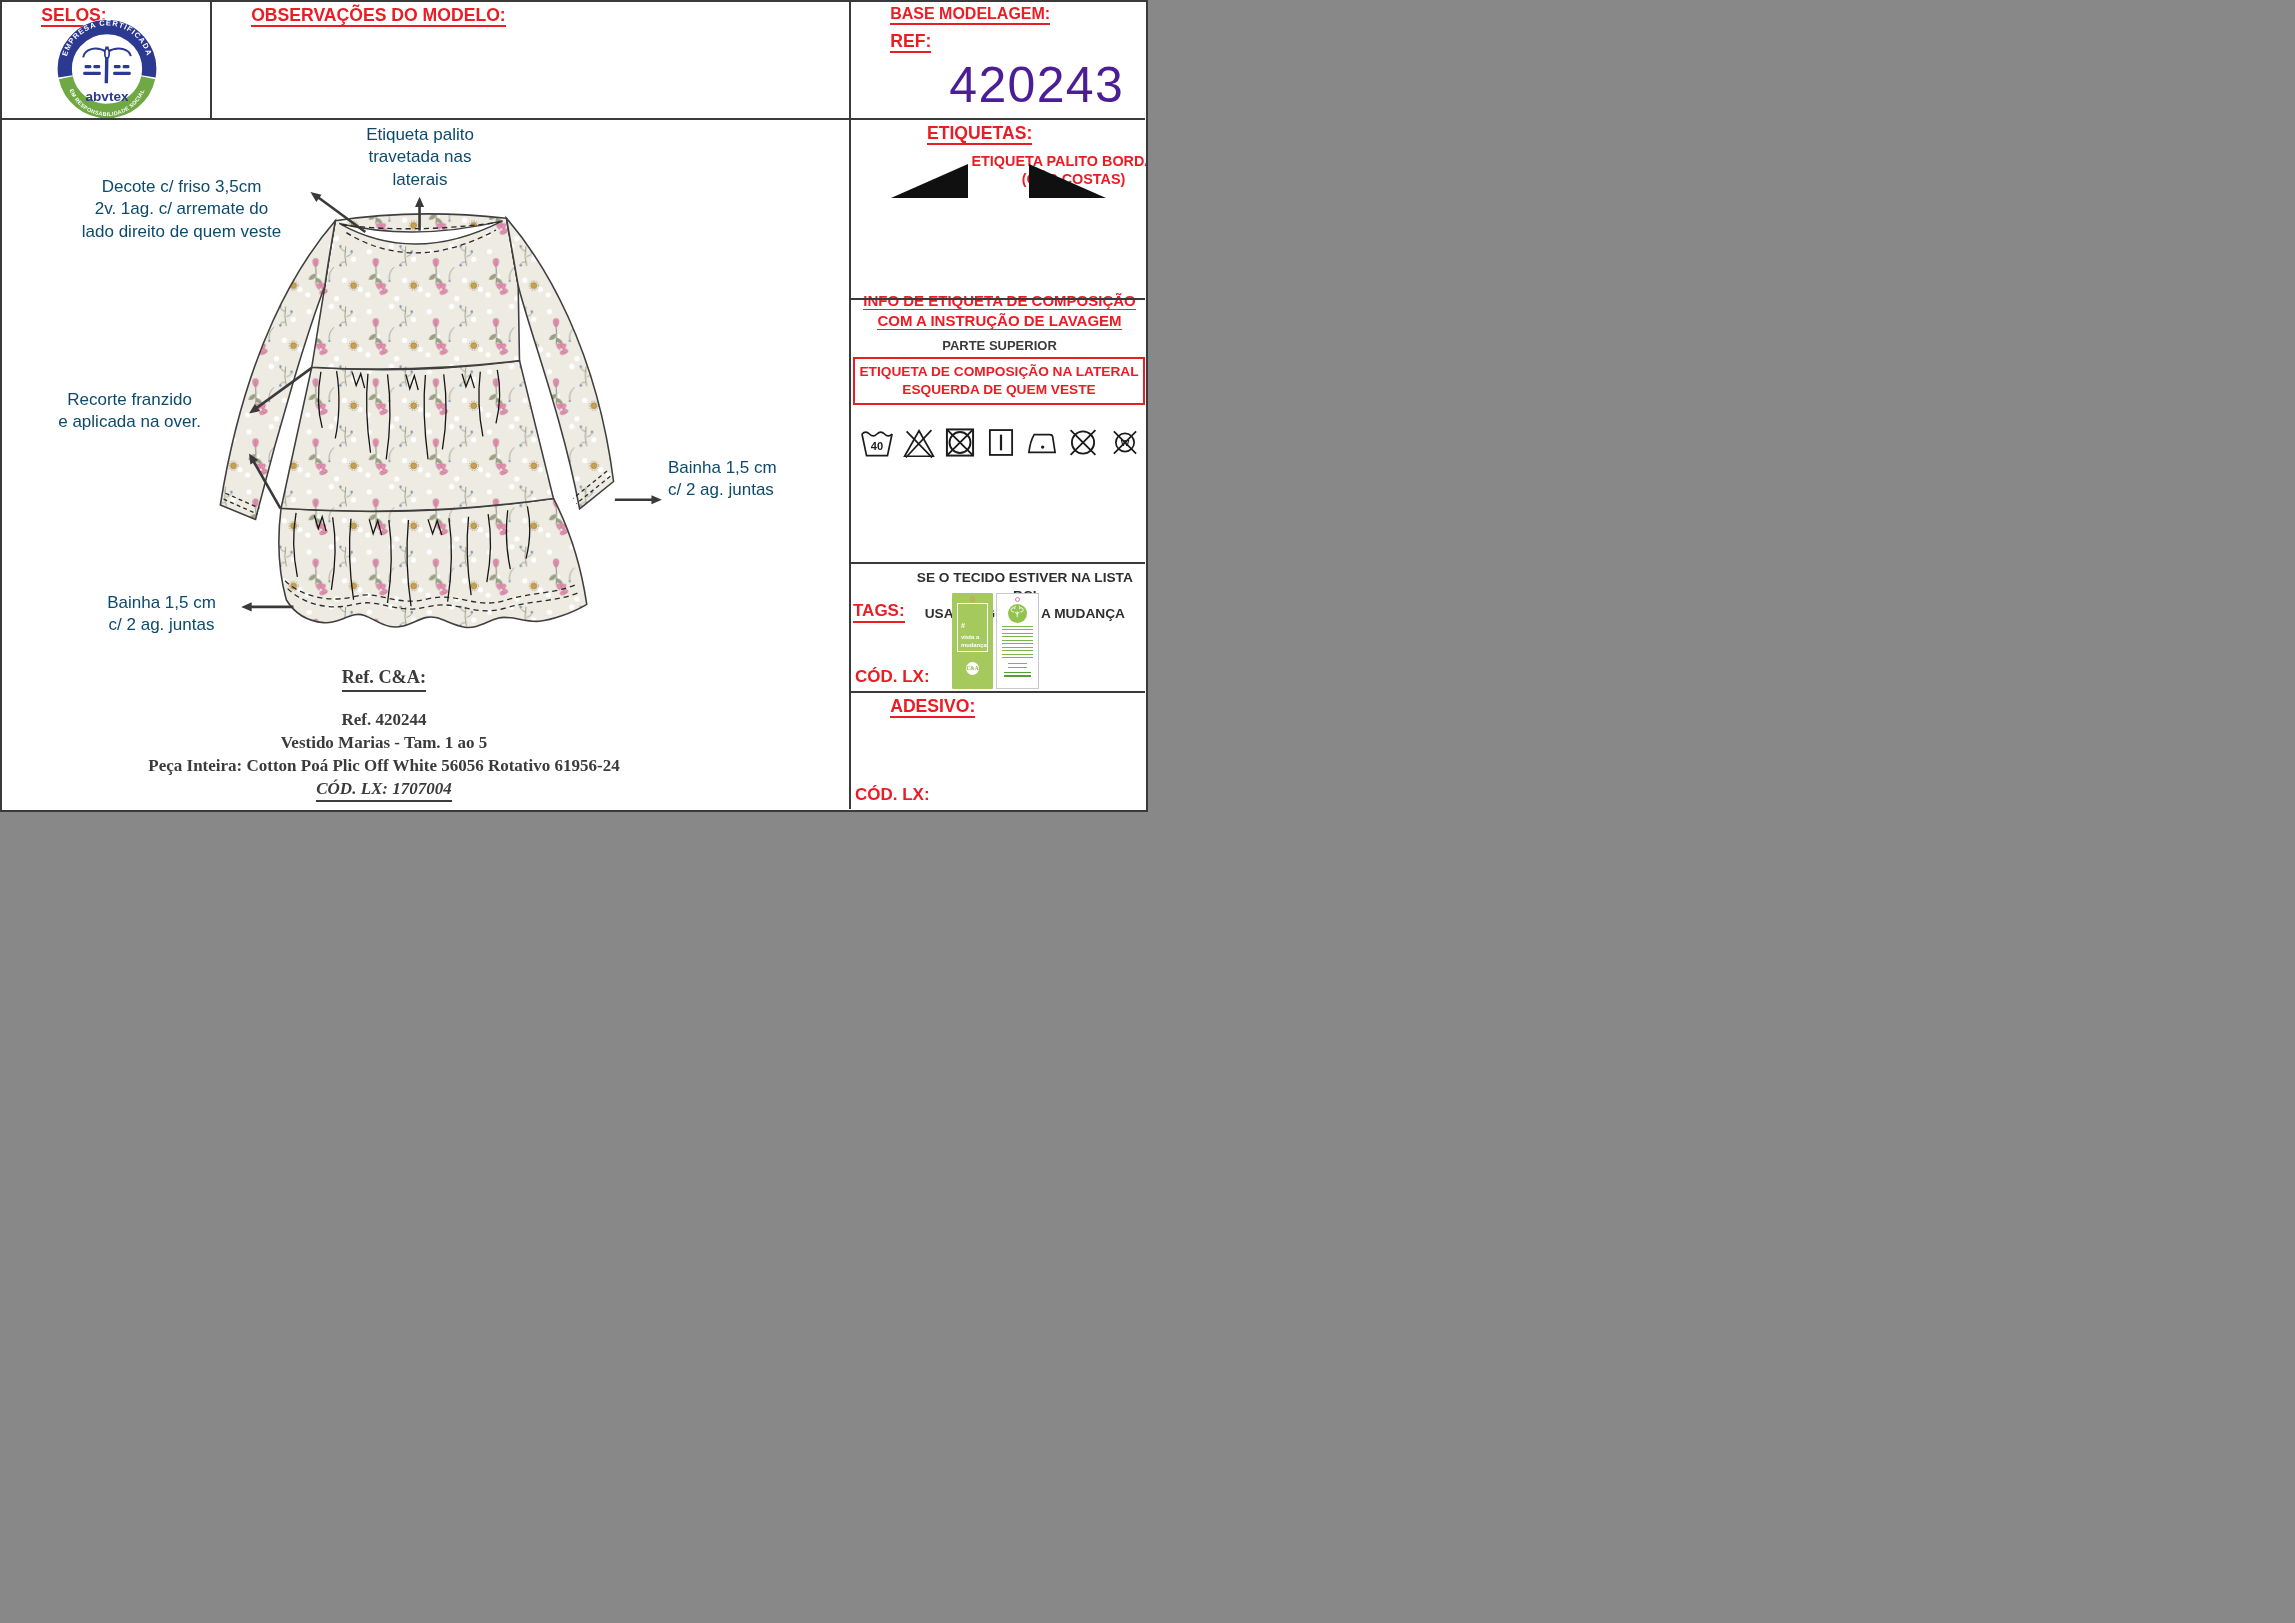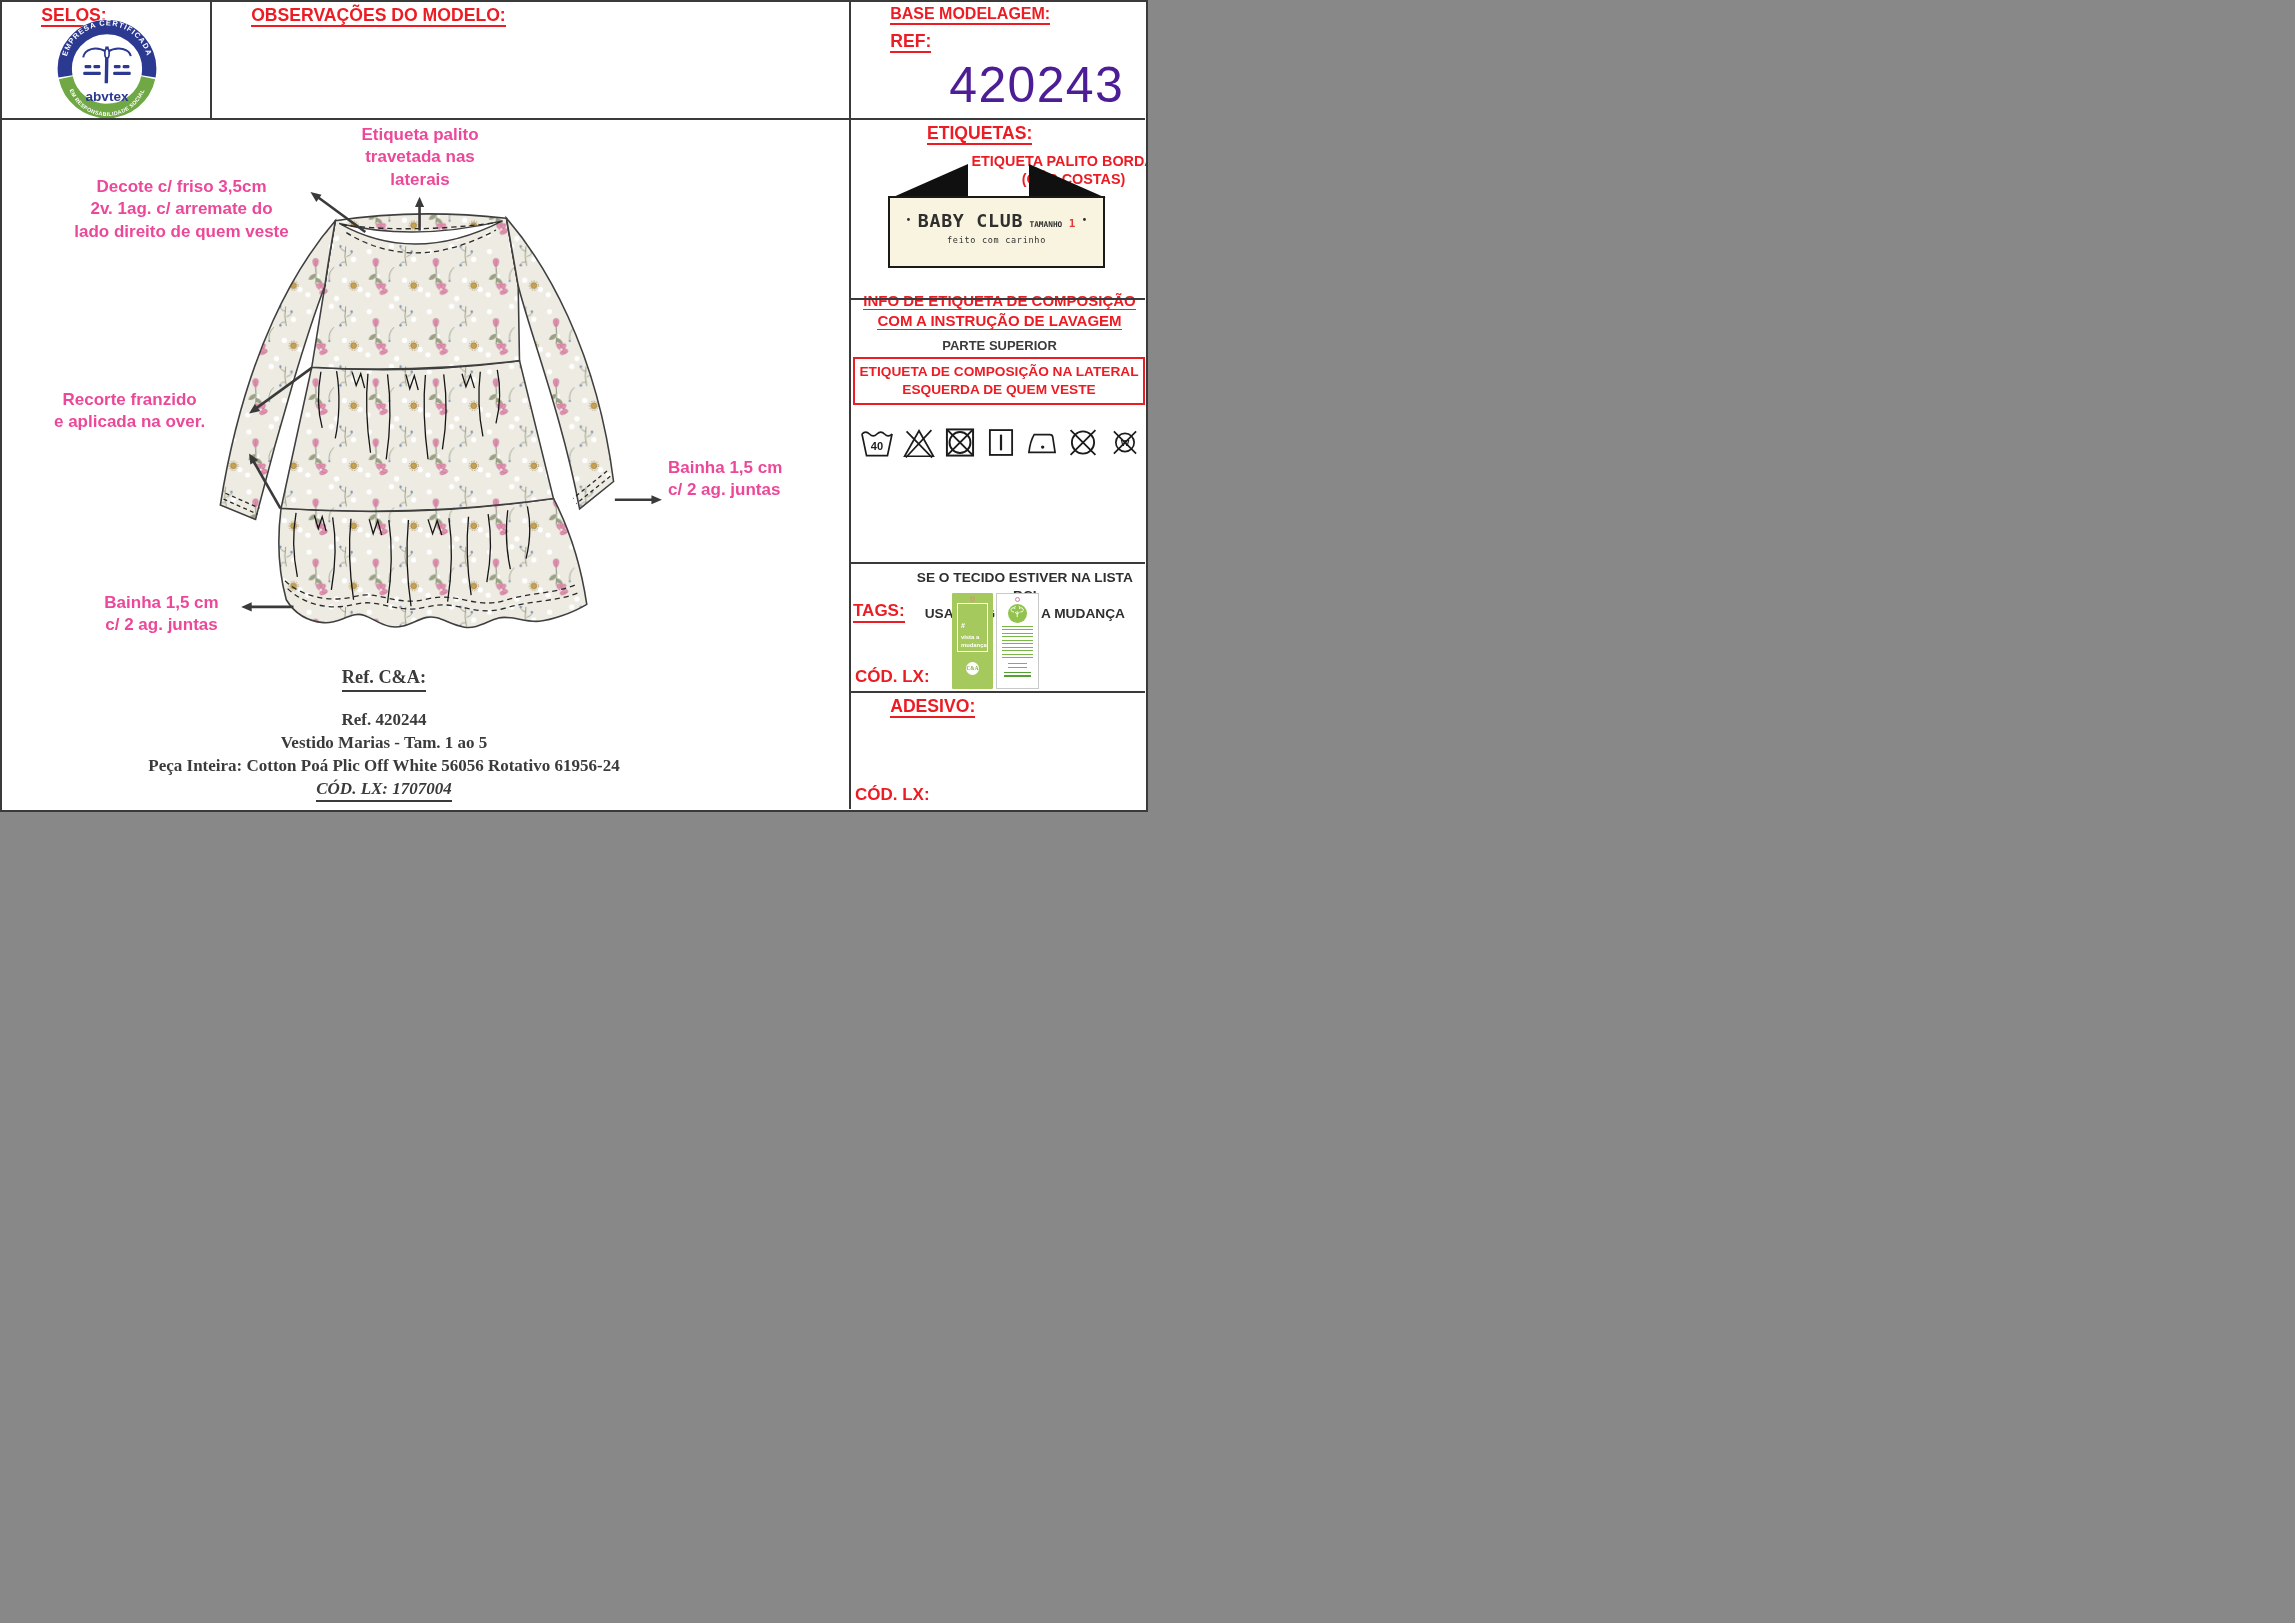--- a/index.html
+++ b/index.html
@@ -3,21 +3,21 @@
 <meta charset="utf-8">
 <style>
   html,body{margin:0;padding:0;background:#888;}
   #page{position:relative;width:1148px;height:812px;background:#fff;
         font-family:"Liberation Sans",sans-serif;color:#3b3b3b;overflow:hidden;
         border:2.6px solid #3a3a3a;box-sizing:border-box;}
   .abs{position:absolute;}
   .gridline{position:absolute;background:#3a3a3a;z-index:5;}
   .red-title{color:#ec1c24;font-weight:bold;}
   .underline-red{display:inline-block;border-bottom:2px solid #ec1c24;padding-bottom:0.7px;line-height:1.05;}
-  .ann{color:#ec4899;white-space:pre-line;text-align:center;line-height:1.32;z-index:8;font-weight:bold;}
+  .ann{color:#0c4a6e;white-space:pre-line;text-align:center;line-height:1.32;z-index:8;}
   .cellpad{padding:3.9px 5.2px;margin-left:34px;}
   
   .rc-text-center{width:293px;text-align:center;}
   
   #ribbon-label{left:886px;top:159px;width:221px;height:112px;z-index:6;}
   .tri{position:absolute;width:0;height:0;border-bottom:34px solid #101010;}
   .tri-left{left:2.6px;top:2.6px;border-left:77px solid transparent;}
   .tri-right{right:2.6px;top:2.6px;border-right:77px solid transparent;}
   .label-bar{position:absolute;left:0;top:35px;width:217px;height:72px;background:#f8f4df;
              border:2px solid #1a1a1a;box-sizing:border-box;text-align:center;}
@@ -122,30 +122,20 @@
   <div class="abs cellpad" style="left:849px;top:118px;width:294px;padding-left:42px;">
     <span class="red-title underline-red" style="font-size:17.6px;">ETIQUETAS:</span>
     <div class="rc-text-center red-title" style="font-size:14.4px;margin-top:6.5px;line-height:1.25;">
       <div>ETIQUETA PALITO BORDADA</div>
       <div>(CÓS COSTAS)</div>
     </div>
   </div>
   <div class="abs" id="ribbon-label">
     <div class="tri tri-left"></div>
     <div class="tri tri-right"></div>
-    <div class="label-bar">
-      <div class="label-main">
-        <span class="bullet">•</span>
-        <span class="brand">BABY CLUB</span>
-        <span class="szlbl">TAMANHO</span>
-        <span class="szval">1</span>
-        <span class="bullet">•</span>
-      </div>
-      <div class="label-tagline">feito com carinho</div>
-    </div>
   </div>
 
   <div class="abs" style="left:851px;top:289px;width:292px;">
     <div class="rc-text-center red-title" style="font-size:15px;line-height:1.3;">
       <span class="underline-red" style="border-bottom-width:1.3px;">INFO DE ETIQUETA DE COMPOSIÇÃO</span><br>
       <span class="underline-red" style="border-bottom-width:1.3px;">COM A INSTRUÇÃO DE LAVAGEM</span>
     </div>
     <div class="rc-text-center" style="font-size:13px;font-weight:bold;color:#3b3b3b;margin-top:7.8px;">PARTE SUPERIOR</div>
     <div class="red-box" style="margin-top:3.9px;">
       <div>ETIQUETA DE COMPOSIÇÃO NA LATERAL</div>

